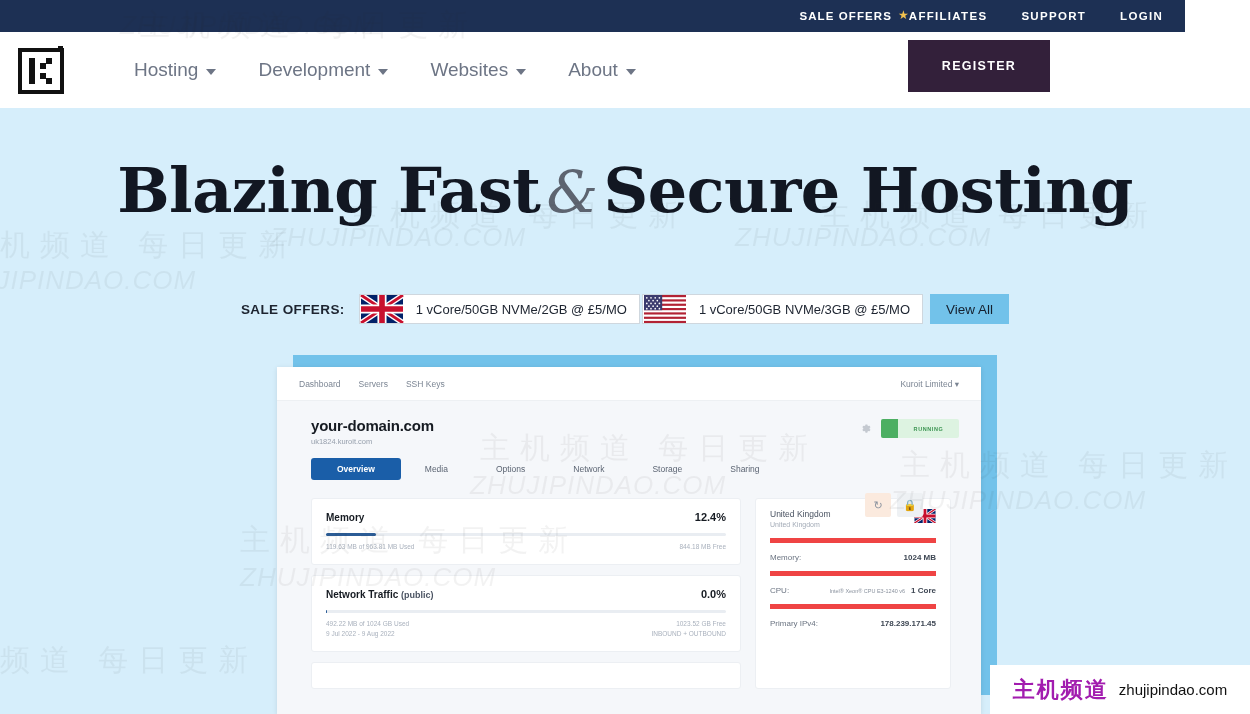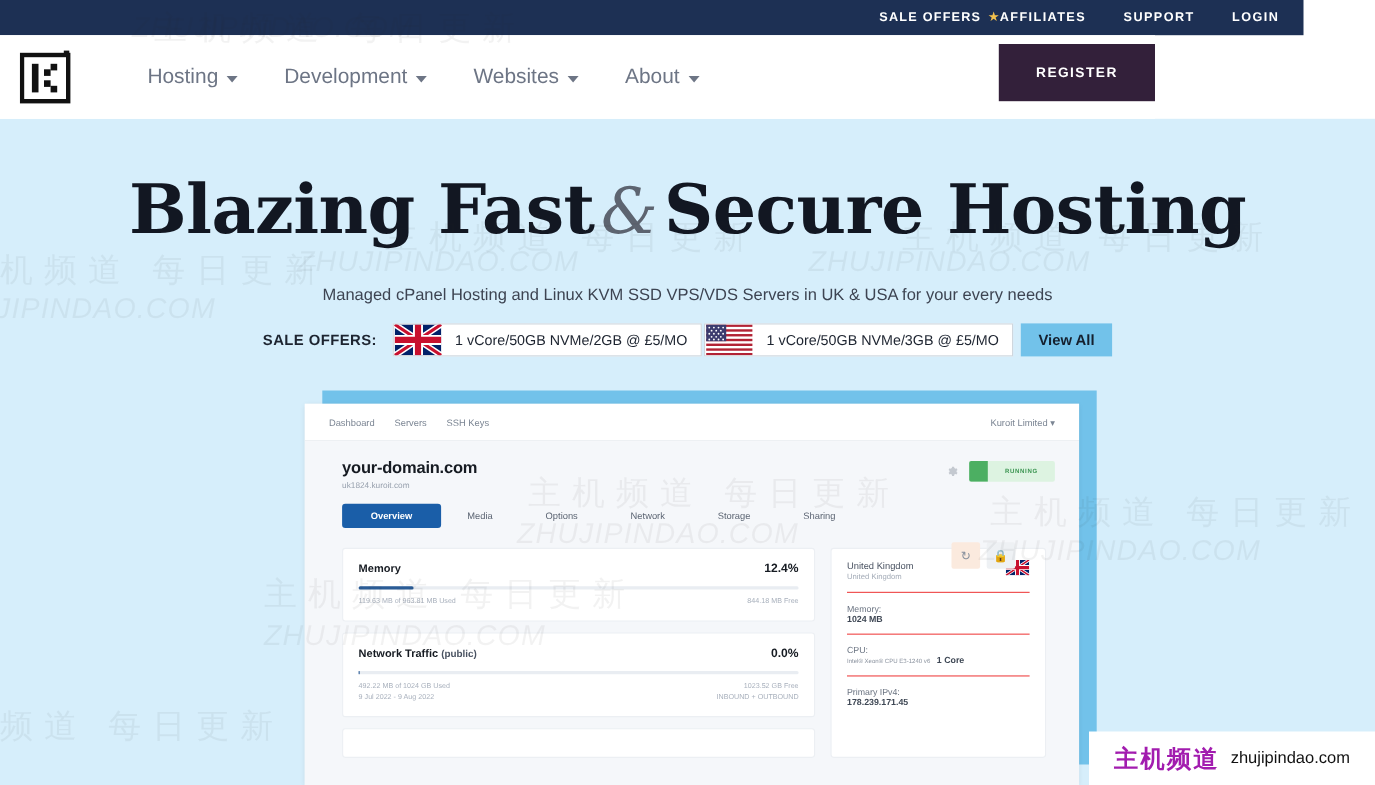--- a/index.html
+++ b/index.html
@@ -93,21 +93,21 @@
   }
   .offer-chip {
     display:flex; align-items:center; background:#ffffff;
     border:1px solid #cfd7de; height:30px; margin-right:2px; cursor:pointer;
   }
   .offer-chip .flag { width:44px; height:28px; flex:0 0 auto; display:block; }
   .offer-chip .txt {
     font-size:13px; color:#1d2430; padding:0 12px; white-space:nowrap;
   }
   .view-all {
-    background:#72c2ea; color:#15202e; font-size:13.5px; font-weight:700;
+    background:#72c2ea; color:#15202e; font-size:13.5px; font-weight:400;
     height:30px; display:flex; align-items:center; justify-content:center;
     padding:5px 16px; cursor:pointer; margin-left:5px;
   }
 
   
   .dash-blueband {
     position:absolute; left:293px; top:355px; width:704px; height:340px;
     background:#72c2ea; z-index:12;
   }
   .dash {
@@ -174,21 +174,21 @@
   .dash-right {
     width:196px; flex:0 0 196px; background:#fff; border:1px solid #eceff3;
     border-radius:3px; padding:10px 14px;
   }
   .sr-head { display:flex; justify-content:space-between; align-items:flex-start; }
   .sr-country { font-size:8.5px; color:#4a5362; }
   .sr-country .sub { font-size:7px; color:#a3abb7; margin-top:2px; }
   .sr-flag { width:22px; height:14px; }
   .sr-row {
     display:flex; justify-content:space-between; align-items:baseline;
-    border-top:1px solid #ef4444; padding:10px 0 9px 0;flex-direction:column;
+    border-top:5px solid #ef4444; padding:10px 0 9px 0;
   }
   .sr-row:first-of-type { border-top:none; }
   .sr-k { font-size:8px; color:#6b7482; }
   .sr-v { font-size:8px; color:#3e4754; font-weight:600; }
   .sr-cpu { font-size:5.5px; color:#8a929e; margin-right:6px; }
   .sr-vwrap { display:flex; align-items:baseline; }
 
   
   .brandmark {
     position:absolute; right:0; bottom:0; width:260px; height:49px;
@@ -202,21 +202,20 @@
 <body>
 
 <div id="page">
 
   <div class="hero" style="background: rgb(214, 238, 251);">
 
     <div class="hero-title">
       <span>Blazing Fast</span><span class="amp">&amp;</span><span>Secure Hosting</span>
     </div>
 
-    <div class="hero-sub">Managed cPanel Hosting and Linux KVM SSD VPS/VDS Servers in UK &amp; USA for your every needs</div>
 
     <div class="offers">
       <span class="offers-label">SALE OFFERS:</span>
 
       <div class="offer-chip">
         <svg class="flag" viewBox="0 0 60 40">
           <rect width="60" height="40" fill="#012169"></rect>
           <path d="M0,0 L60,40 M60,0 L0,40" stroke="#fff" stroke-width="8"></path>
           <path d="M0,0 L60,40 M60,0 L0,40" stroke="#C8102E" stroke-width="4"></path>
           <path d="M30,0 V40 M0,20 H60" stroke="#fff" stroke-width="13"></path>

